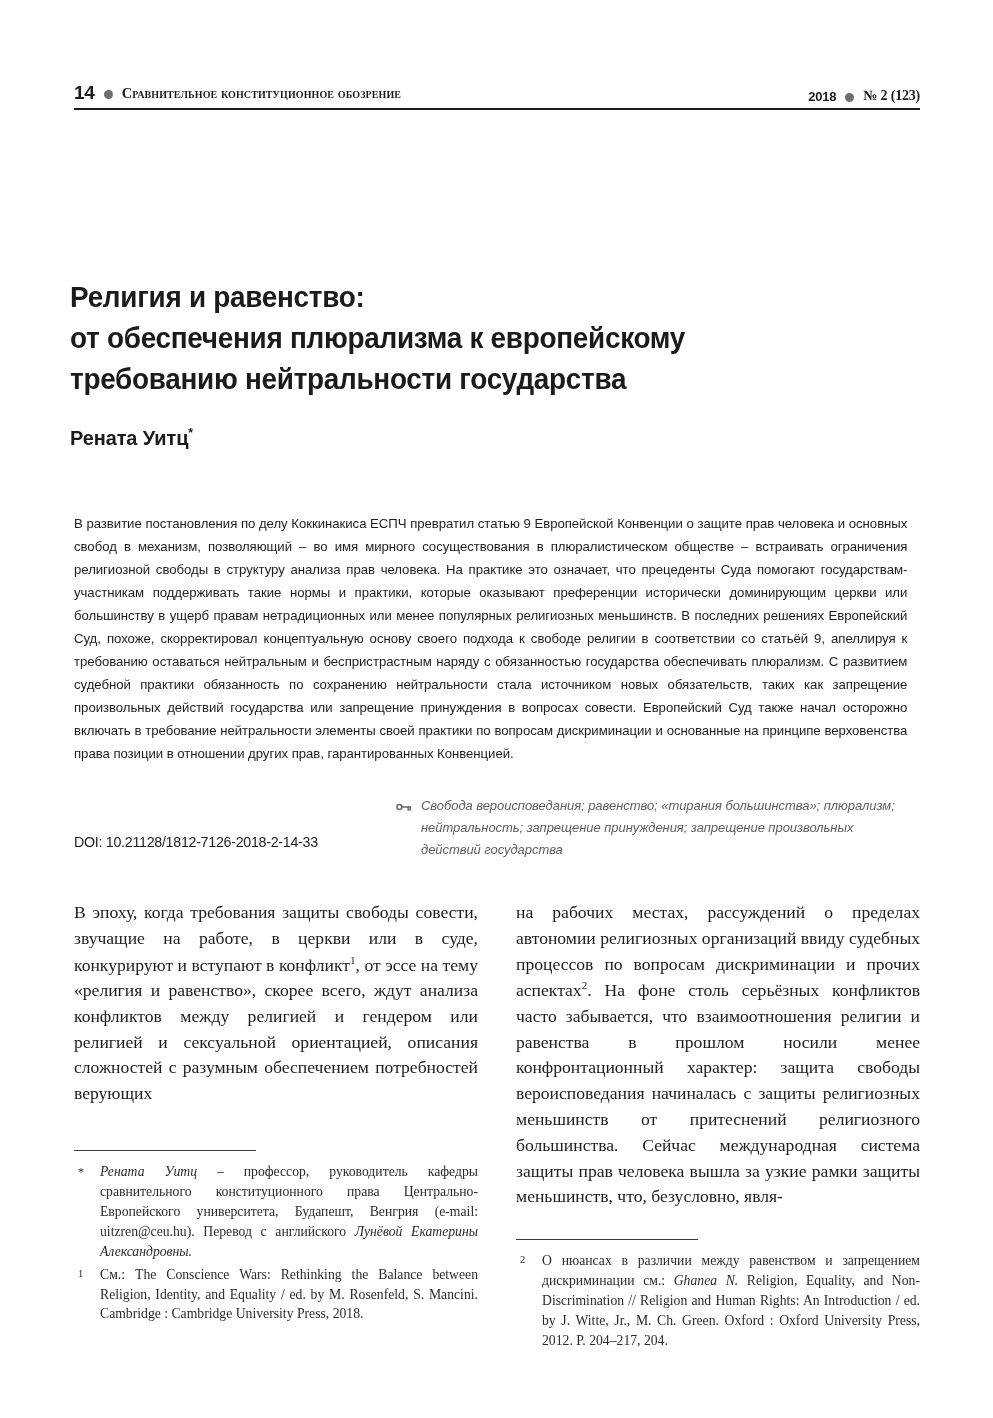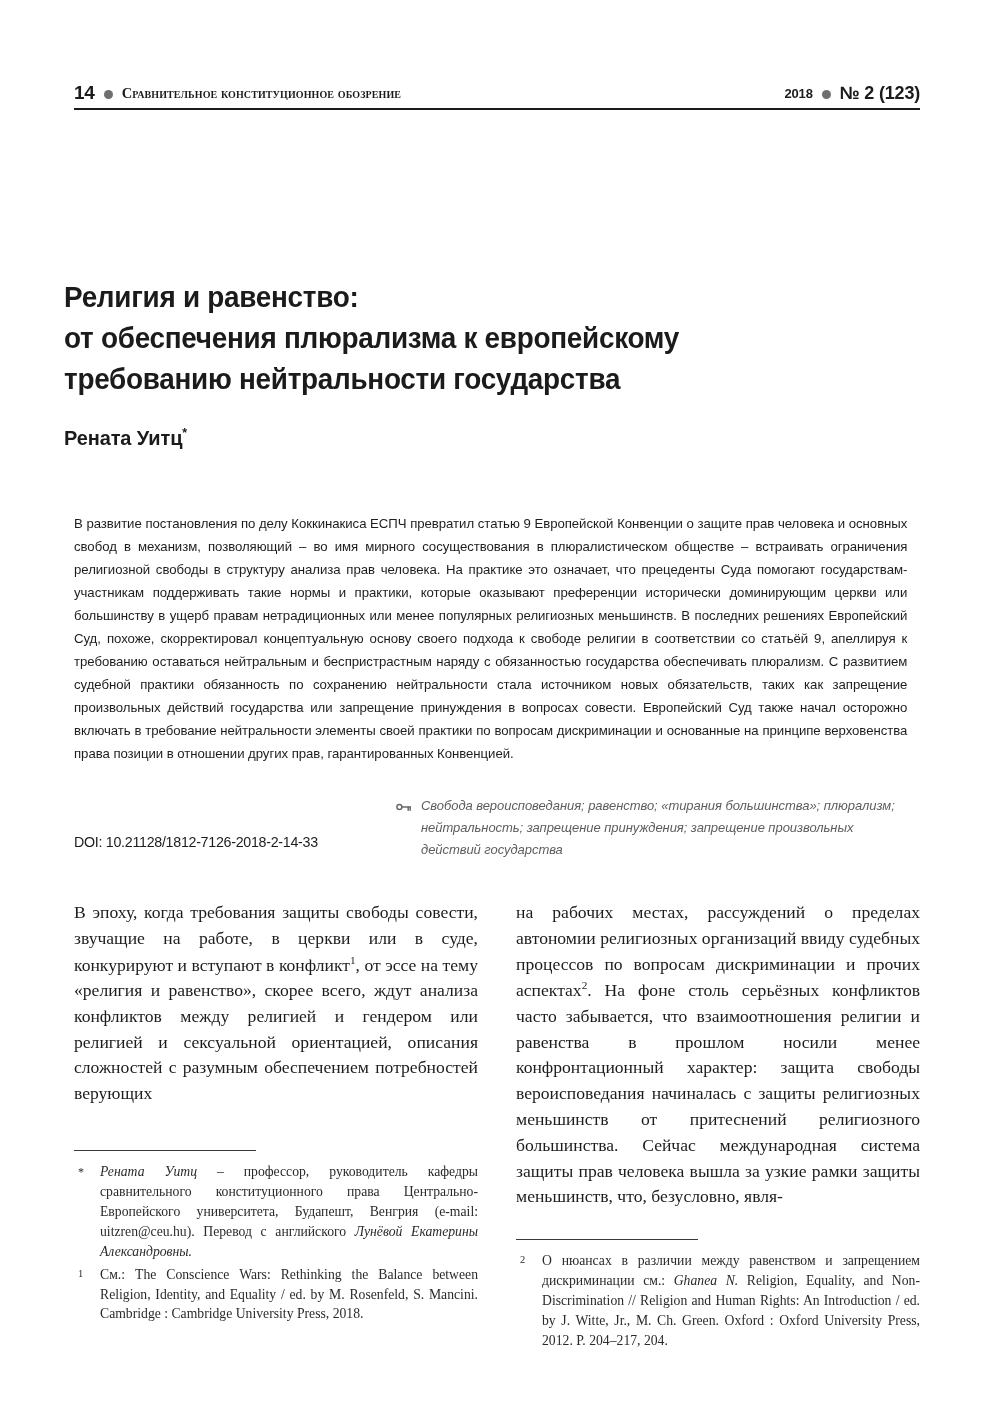--- a/index.html
+++ b/index.html
@@ -66,23 +66,24 @@
     text-transform: lowercase;
     font-family: Liberation Serif, serif;
   }
   .rh-journal::first-letter { text-transform: uppercase; }
   .rh-year {
     font-size: 13px;
     font-weight: 700;
     letter-spacing: -0.2px;
   }
   .rh-issue {
-    font-size: 18px;
+    font-size: 14px;
     font-weight: 700;
     letter-spacing: -0.2px;
+    font-family: Liberation Serif, serif;
   }
   .head-rule {
     position: absolute;
     left: 74px;
     top: 108px;
     width: 846px;
     height: 2px;
     background: #1b1b1b;
   }
 
@@ -95,21 +96,21 @@
     font-size: 36px;
     font-weight: 700;
     letter-spacing: 0.5px;
     color: #222222;
     text-align: right;
   }
 
   
   .title-block {
     position: absolute;
-    left: 64px;
+    left: 70px;
     top: 276px;
     width: 800px;
   }
   .art-title {
     font-family: "Liberation Sans", "DejaVu Sans", sans-serif;
     font-size: 30px;
     font-weight: 700;
     line-height: 1.37;
     letter-spacing: -0.3px;
     color: #1b1b1b;

